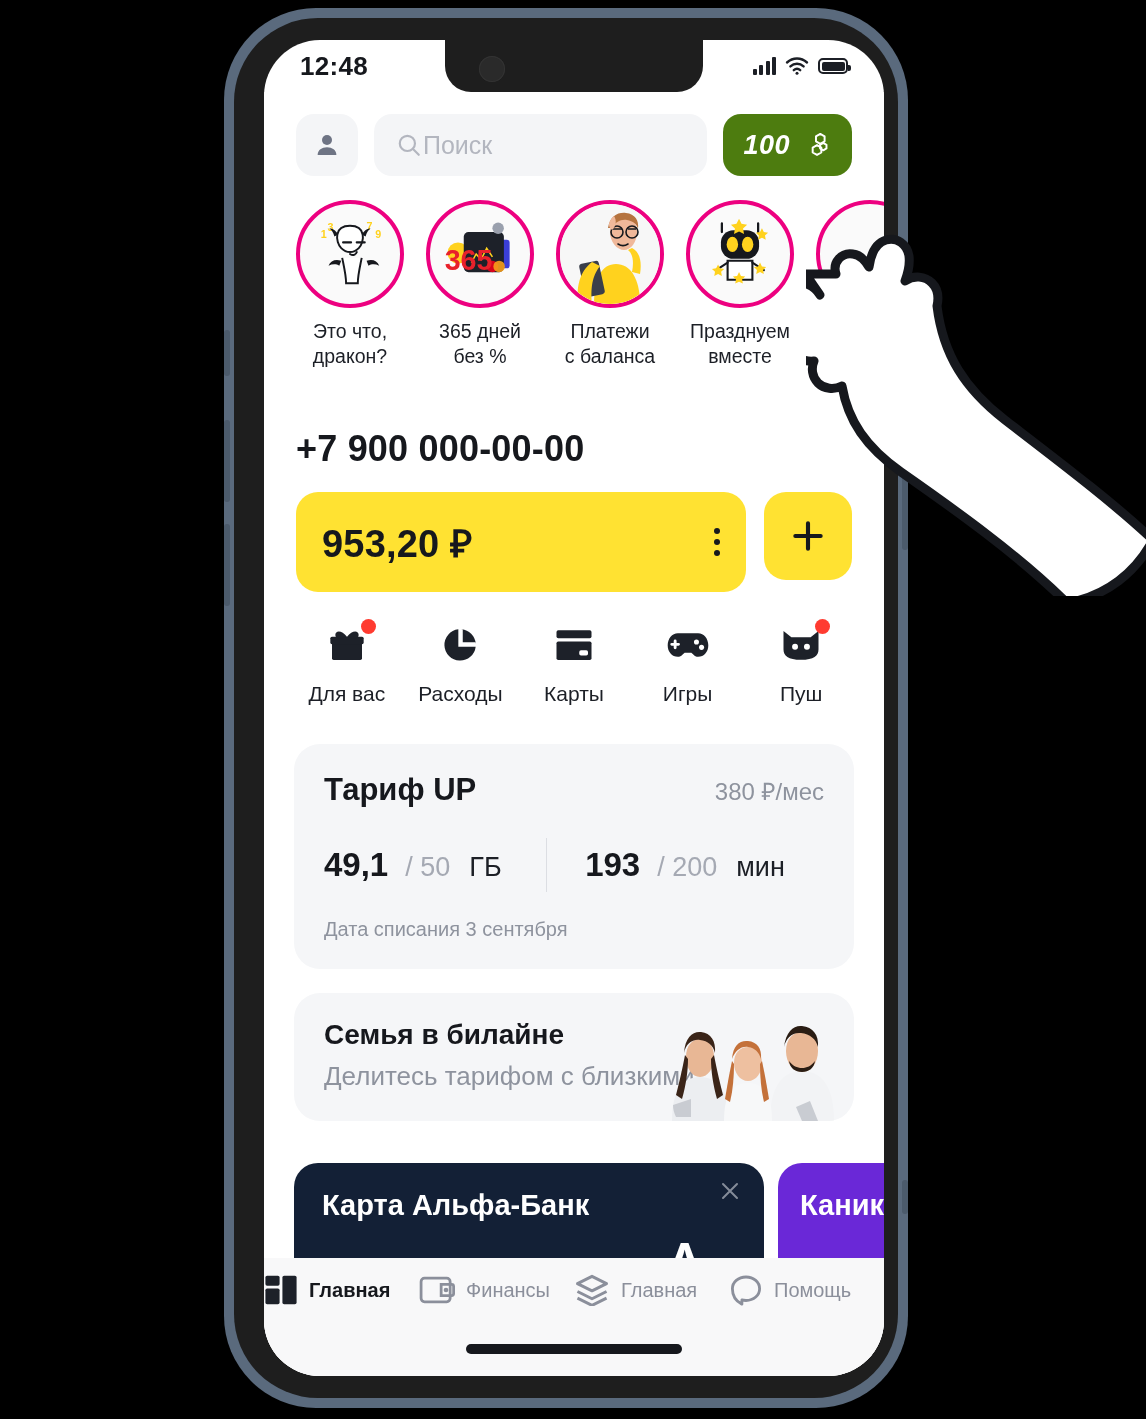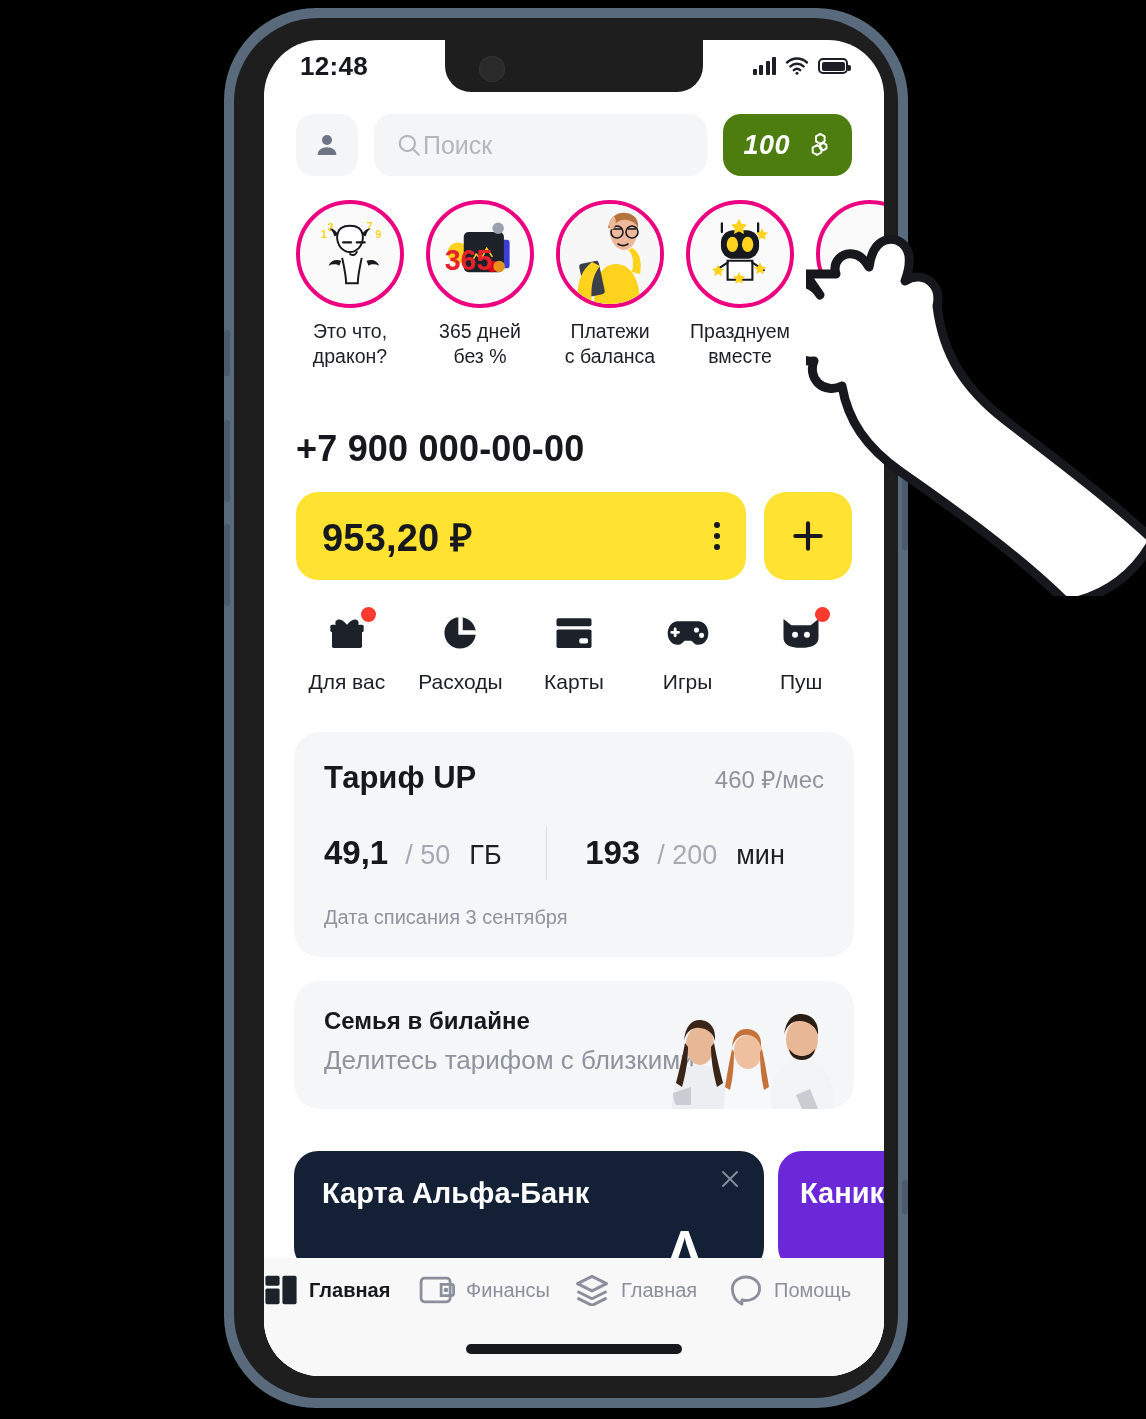--- a/index.html
+++ b/index.html
@@ -64,21 +64,21 @@
   .ring{width:108px;height:108px;border-radius:50%;border:4px solid #ed0080;
       box-sizing:border-box;background:#fafafa;overflow:hidden;position:relative;
       display:flex;align-items:center;justify-content:center;}
   .story-cap{margin-top:11px;text-align:center;font-size:19.5px;line-height:25px;color:#1c1f26;}
 
   
   .phonenum{padding:34px 32px 0 32px;font-size:36px;font-weight:700;color:#16181d;letter-spacing:.2px;}
 
   
   .balrow{display:flex;gap:18px;padding:22px 32px 0 32px;}
-  .balance{flex:1 1 auto;height:88px;border-radius:22px;background:#ffe232;
+  .balance{flex:1 1 auto;height:100px;border-radius:22px;background:#ffe232;
       display:flex;align-items:center;justify-content:space-between;padding:0 26px;box-sizing:border-box;}
   .bal-amt{font-size:38px;font-weight:800;color:#16181d;letter-spacing:.2px;}
   .kebab{display:flex;flex-direction:column;gap:5px;align-items:center;}
   .kebab i{width:6px;height:6px;border-radius:50%;background:#16181d;display:block;}
   .plus-btn{flex:0 0 auto;width:88px;height:88px;border-radius:22px;background:#ffe232;
       display:flex;align-items:center;justify-content:center;}
 
   
   .quick{display:flex;padding:30px 26px 0 26px;}
   .qa{flex:1 1 0;display:flex;flex-direction:column;align-items:center;gap:14px;}
@@ -95,21 +95,21 @@
   .met{display:flex;align-items:baseline;gap:17px;}
   .met-b{font-size:33px;font-weight:800;color:#16181d;}
   .met-s{font-size:27px;color:#a5a9b3;}
   .met-u{font-size:27px;color:#1c1f26;margin-left:2px;}
   .met-div{width:1.5px;height:54px;background:#dcdee3;margin:0 38px 0 44px;}
   .tr-note{margin-top:26px;font-size:20px;color:#8e939e;}
 
   .fam{margin:24px 30px 0 30px;border-radius:26px;background:#f5f6f8;
       position:relative;height:128px;overflow:hidden;}
   .fam-txt{position:absolute;left:30px;top:26px;}
-  .fam-t{font-size:24px;font-weight:700;color:#16181d;}
+  .fam-t{font-size:28px;font-weight:700;color:#16181d;}
   .fam-s{margin-top:10px;font-size:26px;color:#8e939e;}
   .fam-img{position:absolute;right:12px;bottom:0;width:190px;height:116px;}
 
   
   .banners{display:flex;gap:14px;padding:42px 16px 0 30px;}
   .bn{flex:0 0 auto;border-radius:24px;position:relative;box-sizing:border-box;}
   .bn-alfa{width:470px;height:120px;background:#132036;padding:26px 28px;}
   .bn-alfa-t{font-size:29px;font-weight:700;color:#fff;}
   .bn-x{position:absolute;right:22px;top:16px;width:24px;height:24px;opacity:.6;}
   .bn-alfa-logo{position:absolute;right:62px;bottom:-8px;font-size:52px;font-weight:800;color:#fff;}
@@ -373,21 +373,21 @@
             <span class="dot"></span>
           </span>
           <span class="qa-lb">Пуш</span>
         </div>
 
       </div>
 
       <div class="card">
         <div class="tr-head">
           <span class="tr-title">Тариф UP</span>
-          <span class="tr-price">460 ₽/мес</span>
+          <span class="tr-price">380 ₽/мес</span>
         </div>
         <div class="tr-metrics">
           <span class="met">
             <span class="met-b">49,1</span>
             <span class="met-s">/ 50</span>
             <span class="met-u">ГБ</span>
           </span>
           <span class="met-div"></span>
           <span class="met">
             <span class="met-b">193</span>

